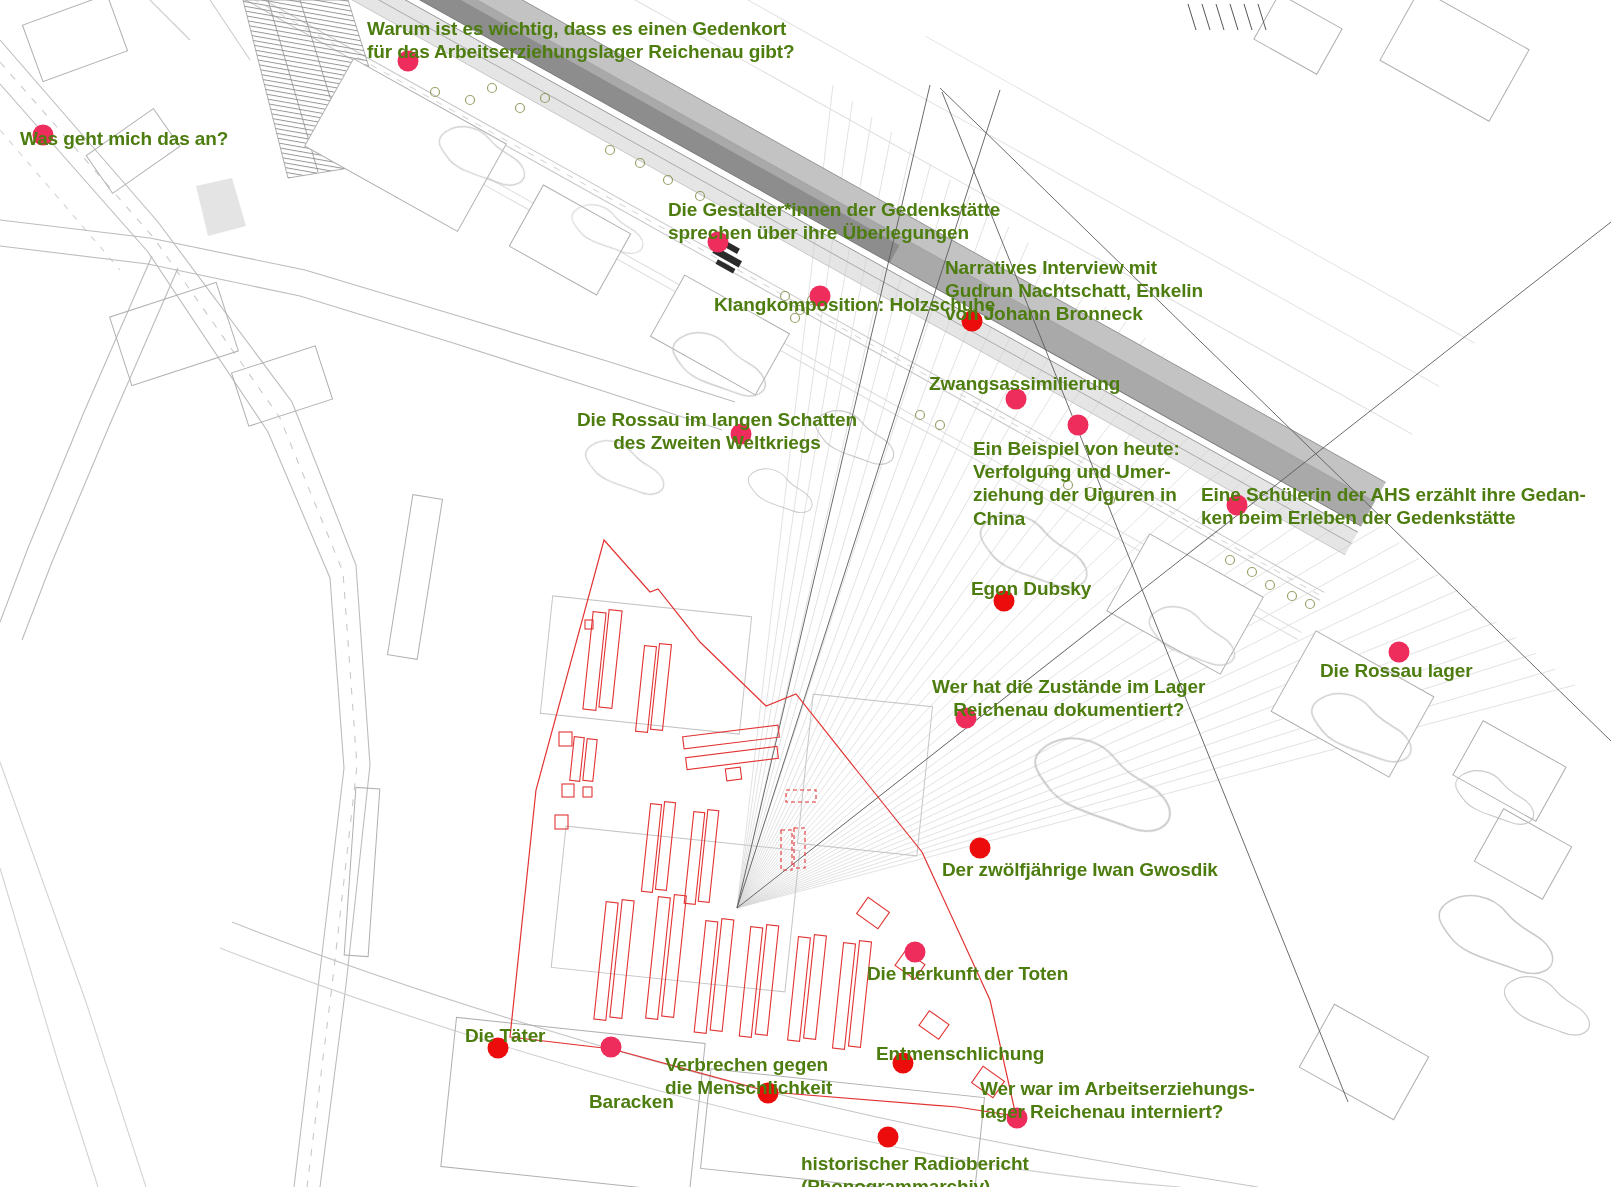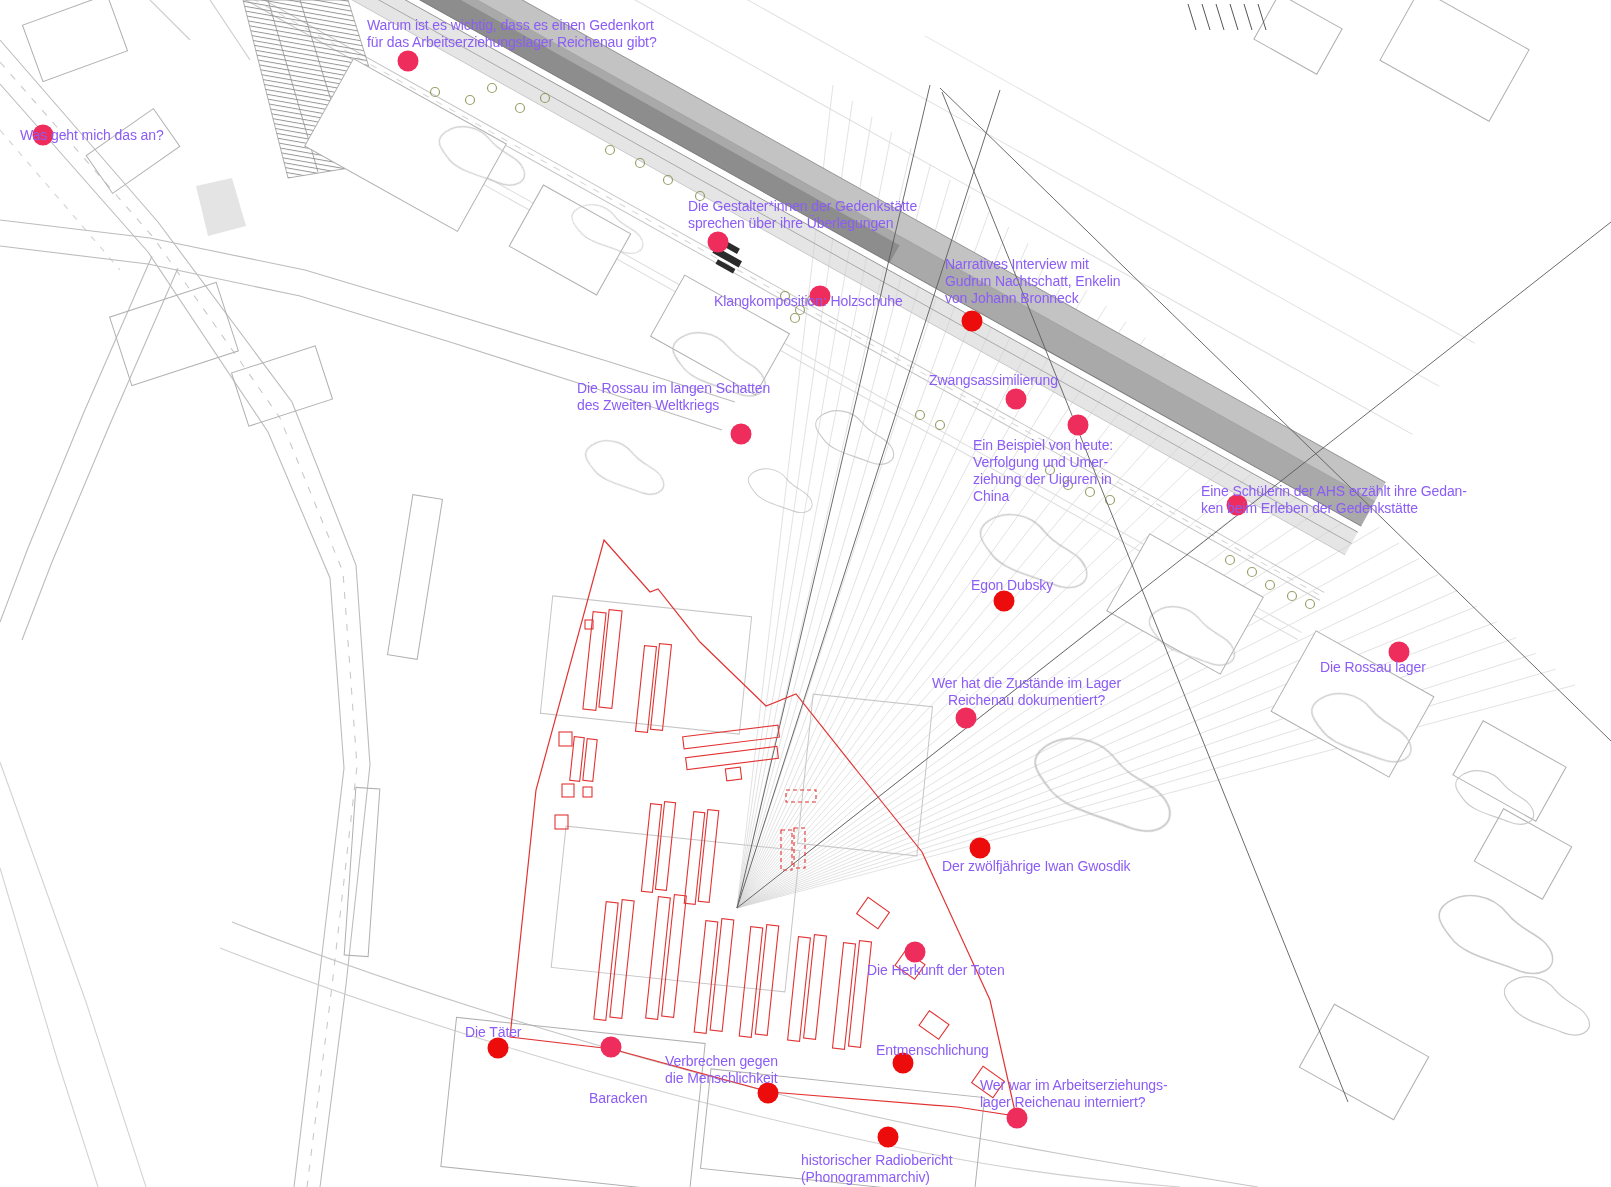--- a/index.html
+++ b/index.html
@@ -6,22 +6,22 @@
   .stage {
     position:relative; width:1611px; height:1187px; overflow:hidden;
     background:#ffffff; font-family:"Liberation Sans", sans-serif;
   }
   .map-svg { position:absolute; left:0; top:0; }
   .marker-dot {
     position:absolute; width:21px; height:21px; border-radius:50%;
     transform:translate(-50%,-50%); cursor:pointer;
   }
   .marker-label {
-    position:absolute; font-weight:normal; font-size:14px; line-height:1.22;
-    color:#8b5cf6; white-space:pre-line; letter-spacing:-0.1px; cursor:pointer;
+    position:absolute; font-weight:bold; font-size:19px; line-height:1.22;
+    color:#4d7c0f; white-space:pre-line; letter-spacing:-0.1px; cursor:pointer;
   }
 </style>
 </head>
 <body>
 
 <div class="stage">
 
   <svg class="map-svg" width="1611" height="1187" viewBox="0 0 1611 1187">
     <defs>
       <pattern id="ladder" width="9" height="4.6" patternUnits="userSpaceOnUse" patternTransform="rotate(10)">
@@ -256,37 +256,37 @@
     </g>
   </svg>
 
   <div id="markers">
       <div class="marker-dot" style="left: 408px; top: 61px; background: rgb(238, 45, 92);"></div>
       <div class="marker-label" style="left: 367px; top: 17px;">Warum ist es wichtig, dass es einen Gedenkort
 für das Arbeitserziehungslager Reichenau gibt?</div>
       <div class="marker-dot" style="left: 43px; top: 135px; background: rgb(238, 45, 92);"></div>
       <div class="marker-label" style="left: 20px; top: 103px; margin-top: 24px;">Was geht mich das an?</div>
       <div class="marker-dot" style="left: 718px; top: 242px; background: rgb(238, 45, 92);"></div>
-      <div class="marker-label" style="left: 668px; top: 198px; margin-left: 20px;">Die Gestalter*innen der Gedenkstätte
+      <div class="marker-label" style="left: 668px; top: 198px;">Die Gestalter*innen der Gedenkstätte
 sprechen über ihre Überlegungen</div>
       <div class="marker-dot" style="left: 820px; top: 296px; background: rgb(238, 45, 92);"></div>
       <div class="marker-label" style="left: 714px; top: 293px;">Klangkomposition: Holzschuhe</div>
       <div class="marker-dot" style="left: 972px; top: 321px; background: rgb(236, 12, 12);"></div>
       <div class="marker-label" style="left: 945px; top: 256px;">Narratives Interview mit
 Gudrun Nachtschatt, Enkelin
 von Johann Bronneck</div>
       <div class="marker-dot" style="left: 1016px; top: 399px; background: rgb(238, 45, 92);"></div>
       <div class="marker-label" style="left: 929px; top: 372px;">Zwangsassimilierung</div>
       <div class="marker-dot" style="left: 1078px; top: 425px; background: rgb(238, 45, 92);"></div>
       <div class="marker-label" style="left: 973px; top: 437px;">Ein Beispiel von heute:
 Verfolgung und Umer-
 ziehung der Uiguren in
 China</div>
       <div class="marker-dot" style="left: 741px; top: 434px; background: rgb(238, 45, 92);"></div>
-      <div class="marker-label" style="left: 577px; top: 380px;">Die Rossau im langen Schatten
+      <div class="marker-label" style="left: 577px; top: 408px; text-align: center;">Die Rossau im langen Schatten
 des Zweiten Weltkriegs</div>
       <div class="marker-dot" style="left: 1237px; top: 505px; background: rgb(238, 45, 92);"></div>
       <div class="marker-label" style="left: 1201px; top: 439px; margin-top: 44px;">Eine Schülerin der AHS erzählt ihre Gedan-
 ken beim Erleben der Gedenkstätte</div>
       <div class="marker-dot" style="left: 1004px; top: 601px; background: rgb(236, 12, 12);"></div>
       <div class="marker-label" style="left: 971px; top: 577px;">Egon Dubsky</div>
       <div class="marker-dot" style="left: 1399px; top: 652px; background: rgb(238, 45, 92);"></div>
       <div class="marker-label" style="left: 1320px; top: 659px;">Die Rossau lager</div>
       <div class="marker-dot" style="left: 966px; top: 718px; background: rgb(238, 45, 92);"></div>
       <div class="marker-label" style="left: 932px; top: 675px; text-align: center;">Wer hat die Zustände im Lager

